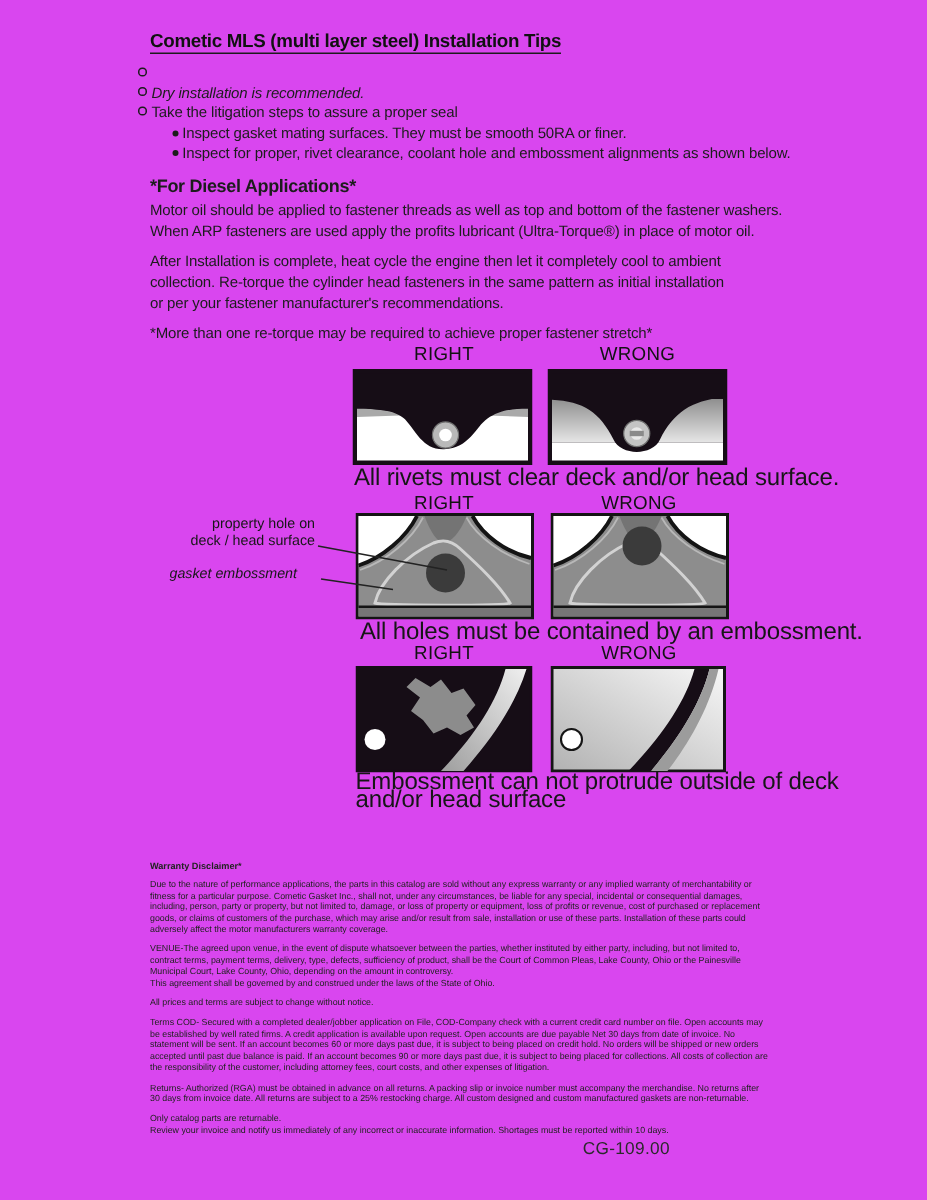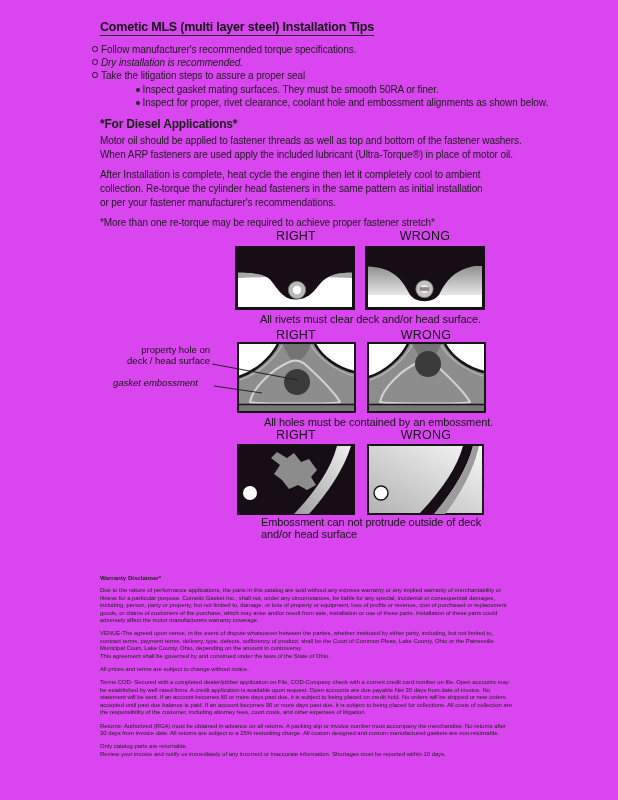--- a/index.html
+++ b/index.html
@@ -7,56 +7,56 @@
     position:relative;width:618px;height:800px;background:#d946ef;
     font-family:"Liberation Sans","DejaVu Sans",sans-serif;color:#1c1c1c;
     overflow:hidden;
   }
   .abs{position:absolute;}
   .title{
     left:100px;top:20px;font-size:12.5px;font-weight:bold;letter-spacing:-0.2px;
     border-bottom:1.6px solid #1c1c1c;padding-bottom:1px;color:#111;
   }
   .bullet-line{left:92px;font-size:10px;letter-spacing:-0.1px;white-space:nowrap;line-height:13px;}
-  .sub-line{left:115px;font-size:10px;letter-spacing:-0.1px;white-space:nowrap;line-height:13px;margin-left:21px;}
+  .sub-line{left:115px;font-size:10px;letter-spacing:-0.1px;white-space:nowrap;line-height:13px;}
   .marker-o{
     display:inline-block;width:3.5px;height:3.5px;border:1px solid #1c1c1c;border-radius:50%;
     vertical-align:1.5px;margin-right:3.5px;
   }
   .marker-dot{
     display:inline-block;width:4px;height:4px;background:#1c1c1c;border-radius:50%;
     vertical-align:1.5px;margin-right:2.5px;
   }
   .section-heading{left:100px;font-size:12px;font-weight:bold;letter-spacing:-0.2px;}
   .para{left:100px;font-size:10px;line-height:14px;letter-spacing:-0.1px;white-space:pre-line;width:470px;}
   .rw-label{font-size:12.5px;letter-spacing:0.2px;text-align:center;color:#121212;width:120px;}
-  .caption{font-size:11px;letter-spacing:-0.1px;color:#161616;white-space:pre-line;line-height:12px;margin-left:24px;}
+  .caption{font-size:16px;letter-spacing:-0.1px;color:#161616;white-space:pre-line;line-height:12px;}
   .panel{display:block;}
   .ptr-label{font-size:9.5px;line-height:11px;text-align:right;color:#161616;white-space:pre-line;width:100px;}
   .warranty{left:100px;top:574px;width:414px;font-size:5.9px;line-height:7.4px;color:#222;letter-spacing:0;}
   .warranty .w-head{font-weight:bold;font-size:6.1px;margin-bottom:6px;}
   .warranty p{margin:0 0 6px 0;white-space:pre-line;}
   .footer-code{left:330px;top:760px;width:175px;text-align:center;font-size:11.5px;color:#2a2a2a;letter-spacing:0.2px;}
 </style>
 </head>
 <body>
 
 <div class="page">
 
   <div class="abs title">Cometic MLS (multi layer steel) Installation Tips</div>
 
-  <div class="abs bullet-line" style="top:43px;"><span class="marker-o"></span><span>Follow manufacturer's recommended torque specifications.</span></div>
+  <div class="abs bullet-line" style="top:43px;"><span class="marker-o"></span></div>
   <div class="abs bullet-line" style="top:56px;font-style:italic;"><span class="marker-o"></span><span>Dry installation is recommended.</span></div>
   <div class="abs bullet-line" style="top:69px;"><span class="marker-o"></span><span>Take the litigation steps to assure a proper seal</span></div>
   <div class="abs sub-line" style="top:83px;"><span class="marker-dot"></span><span>Inspect gasket mating surfaces.  They must be smooth 50RA or finer.</span></div>
   <div class="abs sub-line" style="top:96px;"><span class="marker-dot"></span><span>Inspect for proper, rivet clearance, coolant hole and embossment alignments as shown below.</span></div>
 
   <div class="abs section-heading" style="top:117px;">*For Diesel Applications*</div>
   <div class="abs para" style="top:134px;">Motor oil should be applied to fastener threads as well as top and bottom of the fastener washers.
-When ARP fasteners are used apply the included lubricant (Ultra-Torque®) in place of motor oil.</div>
+When ARP fasteners are used apply the profits lubricant (Ultra-Torque®) in place of motor oil.</div>
   <div class="abs para" style="top:168px;">After Installation is complete, heat cycle the engine then let it completely cool to ambient
 collection. Re-torque the cylinder head fasteners in the same pattern as initial installation
 or per your fastener manufacturer's recommendations.</div>
   <div class="abs para" style="top:216px;">*More than one re-torque may be required to achieve proper fastener stretch*</div>
 
   <div class="abs rw-label" style="left:236px;top:229px;">RIGHT</div>
   <div class="abs rw-label" style="left:365px;top:229px;">WRONG</div>
 
   <svg class="abs panel" style="left:235px;top:246px;" width="120" height="64" viewBox="0 0 120 64">
     <rect x="1.5" y="1.5" width="117" height="61" fill="#160d16" stroke="#160d16" stroke-width="3"></rect>
@@ -167,14 +167,15 @@
     <p>Due to the nature of performance applications, the parts in this catalog are sold without any express warranty or any implied warranty of merchantability or fitness for a particular purpose.  Cometic Gasket Inc., shall not, under any circumstances, be liable for any special, incidental or consequential damages, including, person, party or property, but not limited to, damage, or loss of property or equipment, loss of profits or revenue, cost of purchased or replacement goods, or claims of customers of the purchase, which may arise and/or result from sale, installation or use of these parts.  Installation of these parts could adversely affect the motor manufacturers warranty coverage.</p>
     <p>VENUE-The agreed upon venue, in the event of dispute whatsoever between the parties, whether instituted by either party, including, but not limited to, contract terms, payment terms, delivery, type, defects, sufficiency of product, shall be the Court of Common Pleas, Lake County, Ohio or the Painesville Municipal Court, Lake County, Ohio, depending on the amount in controversy.
 This agreement shall be governed by and construed under the laws of the State of Ohio.</p>
     <p>All prices and terms are subject to change without notice.</p>
     <p>Terms COD- Secured with a completed dealer/jobber application on File, COD-Company check with a current credit card number on file.  Open accounts may be established by well rated firms.  A credit application is available upon request.  Open accounts are due payable Net 30 days from date of invoice.  No statement will be sent.  If an account becomes 60 or more days past due, it is subject to being placed on credit hold.  No orders will be shipped or new orders accepted until past due balance is paid.  If an account becomes 90 or more days past due, it is subject to being placed for collections.  All costs of collection are the responsibility of the customer, including attorney fees, court costs, and other expenses of litigation.</p>
     <p>Returns- Authorized (RGA) must be obtained in advance on all returns.  A packing slip or invoice number must accompany the merchandise.  No returns after 30 days from invoice date.  All returns are subject to a 25% restocking charge.  All custom designed and custom manufactured gaskets are non-returnable.</p>
     <p>Only catalog parts are returnable.
 Review your invoice and notify us immediately of any incorrect or inaccurate information.  Shortages must be reported within 10 days.</p>
   </div>
 
+  <div class="abs footer-code">CG-109.00</div>
 
 </div>
 
 </body></html>

